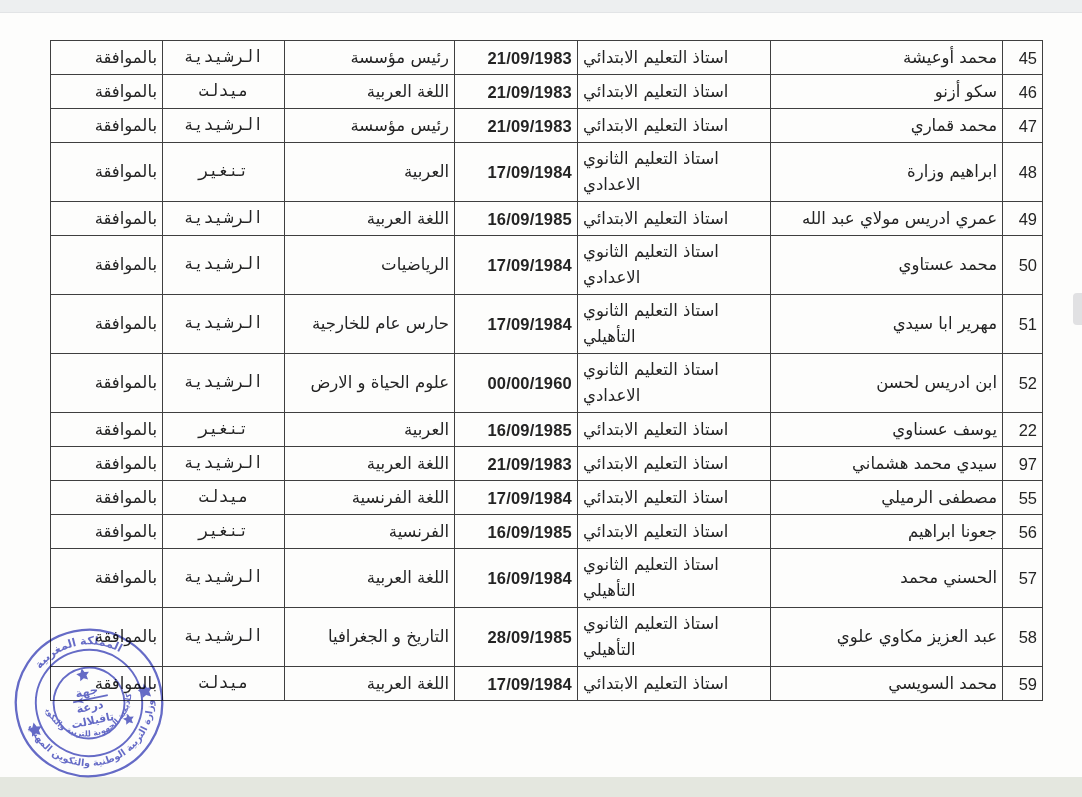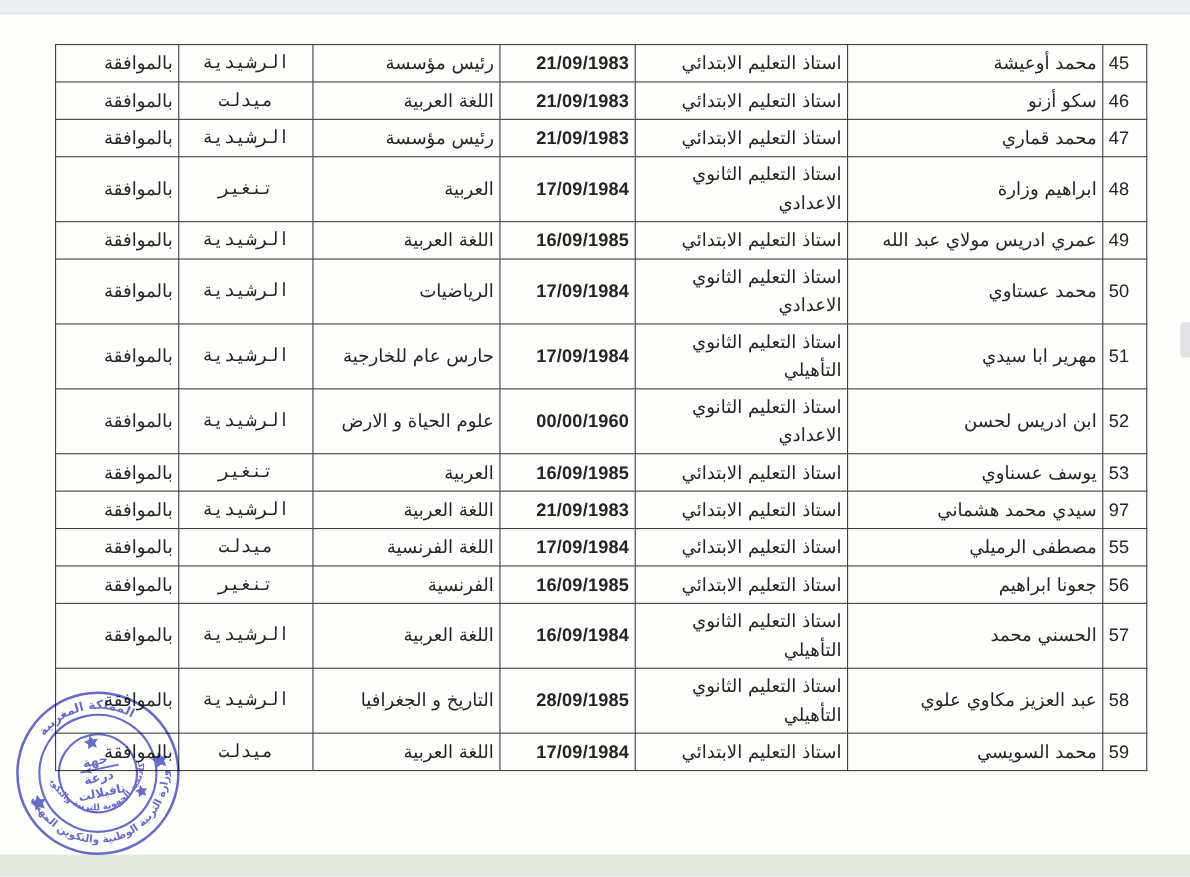--- a/index.html
+++ b/index.html
@@ -33,26 +33,26 @@
     border: 1px solid #3f3f3f;
     color: #242424;
     font-size: 16.5px;
     vertical-align: middle;
     padding: 3px 5px;
     line-height: 26px;
     overflow: hidden;
   }
   table.staff tr { height: 34px; }
   td.c-num {
-    text-align: left;
+    text-align: right;
     font-family: "Liberation Sans", "DejaVu Sans", sans-serif;
     font-size: 16.5px; color: #2a2a2a; margin-top: 35px;
   }
   td.c-name   { text-align: right; padding-right: 6px; }
-  td.c-grade  { text-align: right; padding-right: 9px; white-space: pre-line; line-height: 29px; }
+  td.c-grade  { text-align: left; padding-right: 9px; white-space: pre-line; line-height: 29px; }
   td.c-date   {
     direction: ltr; text-align: right; padding-right: 9px;
     font-family: "Liberation Sans", "DejaVu Sans", sans-serif;
     font-weight: 700; font-size: 16px; color: #2e2e2e;
     letter-spacing: .2px;
   }
   td.c-subject  { text-align: right; padding-right: 6px; }
   td.c-location { text-align: center; font-family: Liberation Mono, monospace; }
   td.c-approval { text-align: right; }
   .stamp {
@@ -166,21 +166,21 @@
         <td class="c-name">ابن ادريس لحسن</td>
         <td class="c-grade">استاذ التعليم الثانوي
 الاعدادي</td>
         <td class="c-date">00/00/1960</td>
         <td class="c-subject">علوم الحياة و الارض</td>
         <td class="c-location">الرشيدية</td>
         <td class="c-approval">بالموافقة</td>
       </tr>
 
       <tr>
-        <td class="c-num">53</td>
+        <td class="c-num">22</td>
         <td class="c-name">يوسف عسناوي</td>
         <td class="c-grade">استاذ التعليم الابتدائي</td>
         <td class="c-date">16/09/1985</td>
         <td class="c-subject">العربية</td>
         <td class="c-location">تنغير</td>
         <td class="c-approval">بالموافقة</td>
       </tr>
 
       <tr>
         <td class="c-num">97</td>

